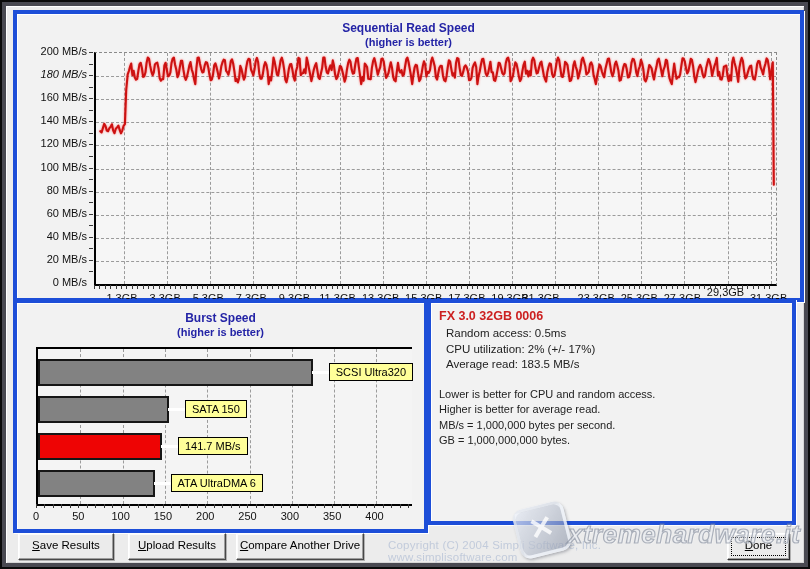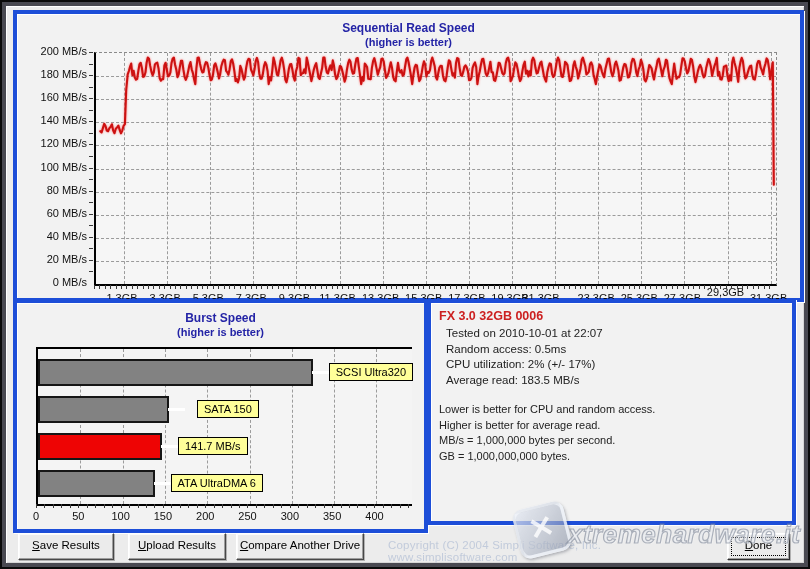--- a/index.html
+++ b/index.html
@@ -143,21 +143,21 @@
       <div class="vgrid" style="left: 502.187px;"></div>
       <div class="vgrid" style="left: 545.293px;"></div>
       <div class="vgrid" style="left: 588.399px;"></div>
       <div class="vgrid" style="left: 631.506px;"></div>
       <div class="vgrid" style="left: 674.612px;"></div>
       <svg id="seq-svg" width="680" height="231">
         <polyline points="4.3,78.2 5.6,79.5 6.9,75.1 8.2,70.7 9.5,73.0 10.8,77.6 12.1,78.2 13.4,75.1 14.7,73.7 15.9,71.3 17.2,77.6 18.5,80.2 19.8,75.8 21.1,74.4 22.4,72.6 23.7,77.0 25.0,80.3 26.3,77.6 27.6,72.8 28.9,71.1 30.2,37.0 31.7,21.3 32.9,18.0 34.1,13.5 35.2,10.6 36.4,22.2 37.6,17.8 38.8,24.5 40.0,26.7 41.2,25.9 42.4,17.7 43.5,11.1 44.7,9.8 45.9,15.0 47.1,23.9 48.3,23.3 49.5,19.3 50.6,9.7 51.8,4.6 53.0,5.7 54.2,12.9 55.4,18.6 56.6,22.3 57.8,19.3 58.9,11.4 60.1,10.1 61.3,9.6 62.5,15.2 63.7,25.2 64.9,27.7 66.1,26.1 67.2,26.1 68.4,12.4 69.6,9.8 70.8,16.7 72.0,23.4 73.2,22.7 74.4,19.5 75.5,10.0 76.7,5.5 77.9,4.6 79.1,11.7 80.3,16.7 81.5,24.1 82.7,21.3 83.8,14.2 85.0,7.8 86.2,7.9 87.4,16.7 88.6,23.8 89.8,26.8 91.0,23.7 92.1,18.6 93.3,12.7 94.5,9.1 95.7,16.2 96.9,20.1 98.1,26.3 99.3,31.2 100.4,15.1 101.6,4.7 102.8,4.6 104.0,10.8 105.2,16.1 106.4,19.5 107.5,19.1 108.7,12.4 109.9,9.2 111.1,9.8 112.3,14.5 113.5,21.8 114.7,27.3 115.8,26.6 117.0,21.8 118.2,12.3 119.4,10.4 120.6,14.4 121.8,19.6 123.0,25.5 124.1,21.5 125.3,13.3 126.5,9.2 127.7,6.6 128.9,7.1 130.1,17.9 131.3,19.4 132.4,21.7 133.6,16.2 134.8,8.1 136.0,6.4 137.2,10.6 138.4,18.4 139.6,28.0 140.7,25.9 141.9,29.4 143.1,25.2 144.3,12.8 145.5,16.2 146.7,21.7 147.9,26.7 149.0,24.1 150.2,14.6 151.4,8.2 152.6,5.8 153.8,6.4 155.0,16.5 156.2,19.2 157.3,22.4 158.5,16.6 159.7,8.2 160.9,4.9 162.1,9.0 163.3,20.7 164.5,25.8 165.6,25.7 166.8,21.4 168.0,13.1 169.2,9.2 170.4,11.8 171.6,18.1 172.7,31.2 173.9,24.1 175.1,27.4 176.3,17.3 177.5,4.6 178.7,9.1 179.9,15.4 181.0,21.8 182.2,22.2 183.4,14.8 184.6,7.4 185.8,4.6 187.0,9.1 188.2,16.8 189.3,26.6 190.5,29.3 191.7,23.7 192.9,15.6 194.1,11.2 195.3,11.1 196.5,17.3 197.6,24.1 198.8,27.6 200.0,18.3 201.2,14.0 202.4,4.8 203.6,5.6 204.8,22.2 205.9,20.4 207.1,20.1 208.3,16.4 209.5,20.3 210.7,4.6 211.9,9.7 213.1,16.1 214.2,21.7 215.4,28.1 216.6,22.7 217.8,16.6 219.0,12.8 220.2,10.2 221.4,17.7 222.5,24.5 223.7,26.0 224.9,20.6 226.1,15.3 227.3,4.6 228.5,4.6 229.6,13.3 230.8,19.4 232.0,20.5 233.2,15.7 234.4,12.4 235.6,17.1 236.8,7.4 237.9,12.2 239.1,21.6 240.3,26.1 241.5,24.1 242.7,19.1 243.9,13.0 245.1,13.7 246.2,17.4 247.4,22.6 248.6,28.6 249.8,24.9 251.0,16.2 252.2,9.9 253.4,6.7 254.5,8.8 255.7,16.8 256.9,20.7 258.1,20.0 259.3,11.1 260.5,5.5 261.7,5.0 262.8,13.6 264.0,22.2 265.2,31.2 266.4,24.1 267.6,27.8 268.8,10.6 270.0,12.2 271.1,14.1 272.3,25.8 273.5,25.9 274.7,26.2 275.9,14.9 277.1,8.1 278.3,5.1 279.4,9.5 280.6,15.6 281.8,21.8 283.0,17.4 284.2,14.4 285.4,6.0 286.5,5.6 287.7,8.4 288.9,17.0 290.1,24.9 291.3,22.8 292.5,20.0 293.7,13.9 294.8,9.2 296.0,14.7 297.2,23.8 298.4,27.3 299.6,28.3 300.8,18.8 302.0,9.9 303.1,17.2 304.3,19.5 305.5,17.2 306.7,22.7 307.9,21.7 309.1,13.5 310.3,6.4 311.4,4.6 312.6,9.3 313.8,16.1 315.0,22.9 316.2,31.2 317.4,22.0 318.6,14.5 319.7,11.8 320.9,12.5 322.1,20.9 323.3,28.1 324.5,25.9 325.7,19.9 326.9,12.7 328.0,8.3 329.2,11.5 330.4,23.6 331.6,18.9 332.8,19.8 334.0,17.1 335.2,8.0 336.3,4.6 337.5,8.5 338.7,13.3 339.9,24.2 341.1,26.6 342.3,20.0 343.4,14.7 344.6,12.7 345.8,13.0 347.0,22.7 348.2,27.3 349.4,28.3 350.6,22.9 351.7,14.5 352.9,7.2 354.1,8.4 355.3,15.8 356.5,22.4 357.7,20.3 358.9,24.7 360.0,10.0 361.2,5.1 362.4,5.7 363.6,14.8 364.8,22.1 366.0,22.8 367.2,18.9 368.3,13.9 369.5,12.4 370.7,14.4 371.9,18.1 373.1,27.1 374.3,26.9 375.5,24.7 376.6,14.9 377.8,11.5 379.0,9.4 380.2,14.0 381.4,31.2 382.6,22.9 383.8,18.2 384.9,11.7 386.1,6.2 387.3,5.8 388.5,12.4 389.7,20.4 390.9,22.8 392.1,20.1 393.2,14.9 394.4,8.7 395.6,19.2 396.8,19.2 398.0,27.1 399.2,27.8 400.3,23.6 401.5,17.0 402.7,9.7 403.9,10.4 405.1,15.3 406.3,20.1 407.5,21.7 408.6,20.1 409.8,10.0 411.0,5.6 412.2,4.7 413.4,9.7 414.6,28.2 415.8,25.5 416.9,23.1 418.1,15.6 419.3,9.4 420.5,10.9 421.7,16.4 422.9,23.8 424.1,28.1 425.2,25.8 426.4,17.9 427.6,11.8 428.8,8.7 430.0,20.7 431.2,17.8 432.4,23.4 433.5,18.2 434.7,22.5 435.9,7.6 437.1,4.6 438.3,7.2 439.5,15.1 440.7,20.4 441.8,19.8 443.0,14.8 444.2,10.2 445.4,8.6 446.6,15.5 447.8,22.2 449.0,26.1 450.1,28.6 451.3,19.3 452.5,14.0 453.7,10.4 454.9,11.2 456.1,20.9 457.2,24.0 458.4,22.4 459.6,16.1 460.8,8.2 462.0,4.6 463.2,7.3 464.4,15.7 465.5,23.3 466.7,24.0 467.9,19.0 469.1,8.9 470.3,10.1 471.5,12.1 472.7,20.9 473.8,28.0 475.0,27.4 476.2,22.8 477.4,12.3 478.6,8.2 479.8,13.8 481.0,17.4 482.1,25.5 483.3,21.0 484.5,15.7 485.7,6.8 486.9,4.6 488.1,8.7 489.3,13.2 490.4,21.4 491.6,20.2 492.8,18.9 494.0,11.1 495.2,9.4 496.4,12.3 497.6,22.3 498.7,26.0 499.9,31.2 501.1,23.3 502.3,17.1 503.5,11.6 504.7,13.4 505.9,18.5 507.0,21.8 508.2,24.2 509.4,16.1 510.6,11.0 511.8,6.0 513.0,5.5 514.1,11.8 515.3,19.3 516.5,23.3 517.7,19.5 518.9,11.2 520.1,8.5 521.3,12.8 522.4,17.5 523.6,27.6 524.8,27.0 526.0,21.6 527.2,14.7 528.4,11.1 529.6,11.5 530.7,16.1 531.9,24.4 533.1,24.0 534.3,19.3 535.5,9.6 536.7,5.8 537.9,6.5 539.0,10.6 540.2,19.1 541.4,23.1 542.6,16.5 543.8,13.3 545.0,6.7 546.2,10.4 547.3,16.1 548.5,26.6 549.7,28.3 550.9,25.2 552.1,18.5 553.3,12.0 554.5,13.5 555.6,15.3 556.8,21.9 558.0,26.6 559.2,19.2 560.4,14.1 561.6,7.3 562.8,5.7 563.9,10.6 565.1,16.7 566.3,23.3 567.5,17.0 568.7,13.7 569.9,6.7 571.0,7.5 572.2,16.7 573.4,24.8 574.6,28.4 575.8,31.2 577.0,20.7 578.2,10.6 579.3,18.8 580.5,25.8 581.7,24.1 582.9,24.3 584.1,21.6 585.3,13.2 586.5,5.4 587.6,5.6 588.8,8.4 590.0,15.3 591.2,20.5 592.4,18.2 593.6,12.2 594.8,5.8 595.9,6.7 597.1,13.1 598.3,23.6 599.5,29.1 600.7,24.0 601.9,18.1 603.1,14.0 604.2,11.9 605.4,14.8 606.6,21.1 607.8,24.3 609.0,22.6 610.2,15.1 611.4,9.9 612.5,6.0 613.7,8.7 614.9,13.8 616.1,22.9 617.3,17.8 618.5,12.8 619.7,9.3 620.8,4.9 622.0,22.6 623.2,18.9 624.4,26.3 625.6,26.6 626.8,22.2 627.9,13.7 629.1,13.1 630.3,12.5 631.5,23.1 632.7,28.2 633.9,22.4 635.1,27.5 636.2,9.6 637.4,4.6 638.6,10.0 639.8,14.6 641.0,21.0 642.2,28.8 643.4,14.8 644.5,8.9 645.7,4.8 646.9,8.1 648.1,18.2 649.3,25.4 650.5,24.3 651.7,19.9 652.8,16.0 654.0,13.2 655.2,12.6 656.4,22.4 657.6,26.1 658.8,26.6 660.0,20.4 661.1,11.1 662.3,8.0 663.5,8.2 664.7,14.7 665.9,17.5 667.1,21.5 668.3,14.5 669.4,10.7 670.6,5.4 671.8,7.4 673.0,15.2 674.2,26.3 676.8,9.2 677.8,131.7" stroke="#cc1111"></polyline>
       </svg>
     </div>
 <div class="ylab" style="left: 8px; top: 31px;">200 MB/s</div>
-    <div class="ylab" style="left: 8px; top: 54.1px;">180 MB/s</div>
+    <div class="ylab" style="left: 8px; top: 54.1px; font-style: italic;">180 MB/s</div>
     <div class="ylab" style="left: 8px; top: 77.2px;">160 MB/s</div>
     <div class="ylab" style="left: 8px; top: 100.3px;">140 MB/s</div>
     <div class="ylab" style="left: 8px; top: 123.4px;">120 MB/s</div>
     <div class="ylab" style="left: 8px; top: 146.5px;">100 MB/s</div>
     <div class="ylab" style="left: 8px; top: 169.6px;">80 MB/s</div>
     <div class="ylab" style="left: 8px; top: 192.7px;">60 MB/s</div>
     <div class="ylab" style="left: 8px; top: 215.8px;">40 MB/s</div>
     <div class="ylab" style="left: 8px; top: 238.9px;">20 MB/s</div>
     <div class="ylab" style="left: 8px; top: 262px;">0 MB/s</div>
     <div class="xlab" style="left: 79.019px; top: 278px;">1,3GB</div>
@@ -190,21 +190,21 @@
       <div class="vgrid" style="left: 169.231px;"></div>
       <div class="vgrid" style="left: 211.538px;"></div>
       <div class="vgrid" style="left: 253.846px;"></div>
       <div class="vgrid" style="left: 296.154px;"></div>
       <div class="vgrid" style="left: 338.462px;"></div>
       <div class="bar" title="SCSI Ultra320" style="top: 10px; width: 270.769px; background: rgb(130, 130, 130);"></div>
       <div class="bar-connector" style="left: 273.769px; top: 22px; width: 17px;"></div>
       <div class="bar-label" style="left: 290.769px; top: 14px; background: rgb(255, 255, 153);">SCSI Ultra320</div>
       <div class="bar" title="SATA 150" style="top: 47px; width: 126.923px; background: rgb(130, 130, 130);"></div>
       <div class="bar-connector" style="left: 129.923px; top: 59px; width: 17px;"></div>
-      <div class="bar-label" style="left: 146.923px; top: 51px; background: rgb(255, 255, 153); margin-left: 12px;">SATA 150</div>
+      <div class="bar-label" style="left: 146.923px; top: 51px; background: rgb(255, 255, 153);">SATA 150</div>
       <div class="bar" title="141.7 MB/s" style="top: 84px; width: 119.9px; background: rgb(238, 4, 4);"></div>
       <div class="bar-connector" style="left: 122.9px; top: 96px; width: 17px;"></div>
       <div class="bar-label" style="left: 139.9px; top: 88px; background: rgb(255, 255, 153);">141.7 MB/s</div>
       <div class="bar" title="ATA UltraDMA 6" style="top: 121px; width: 112.538px; background: rgb(130, 130, 130);"></div>
       <div class="bar-connector" style="left: 115.538px; top: 133px; width: 17px;"></div>
       <div class="bar-label" style="left: 132.538px; top: 125px; background: rgb(255, 255, 153);">ATA UltraDMA 6</div>
     </div>
 <div class="bxlab" style="left: 2px; top: 207px;">0</div>
     <div class="bxlab" style="left: 44.3077px; top: 207px;">50</div>
     <div class="bxlab" style="left: 86.6154px; top: 207px;">100</div>
@@ -213,21 +213,20 @@
     <div class="bxlab" style="left: 213.538px; top: 207px;">250</div>
     <div class="bxlab" style="left: 255.846px; top: 207px;">300</div>
     <div class="bxlab" style="left: 298.154px; top: 207px;">350</div>
     <div class="bxlab" style="left: 340.462px; top: 207px;">400</div>
     <div class="tickstrip-x" style="left: 19px; top: 201px; width: 374px; background: repeating-linear-gradient(90deg, rgb(58, 58, 58) 0px, rgb(58, 58, 58) 1px, transparent 1px, transparent 8.46px);"></div>
   </div>
 
 <div class="etched" id="info-panel" style="left:427px;top:299px;width:369px;height:226px;">
   <div class="drive-name">FX 3.0 32GB 0006</div>
   <div id="info-lines">
-      <div class="info-line">Tested on 2010-10-01 at 22:07</div>
       <div class="info-line">Random access: 0.5ms</div>
       <div class="info-line">CPU utilization: 2% (+/- 17%)</div>
       <div class="info-line">Average read: 183.5 MB/s</div>
     </div>
   <div class="info-gap"></div>
   <div id="info-notes">
       <div class="info-note">Lower is better for CPU and random access.</div>
       <div class="info-note">Higher is better for average read.</div>
       <div class="info-note">MB/s = 1,000,000 bytes per second.</div>
       <div class="info-note">GB = 1,000,000,000 bytes.</div>

